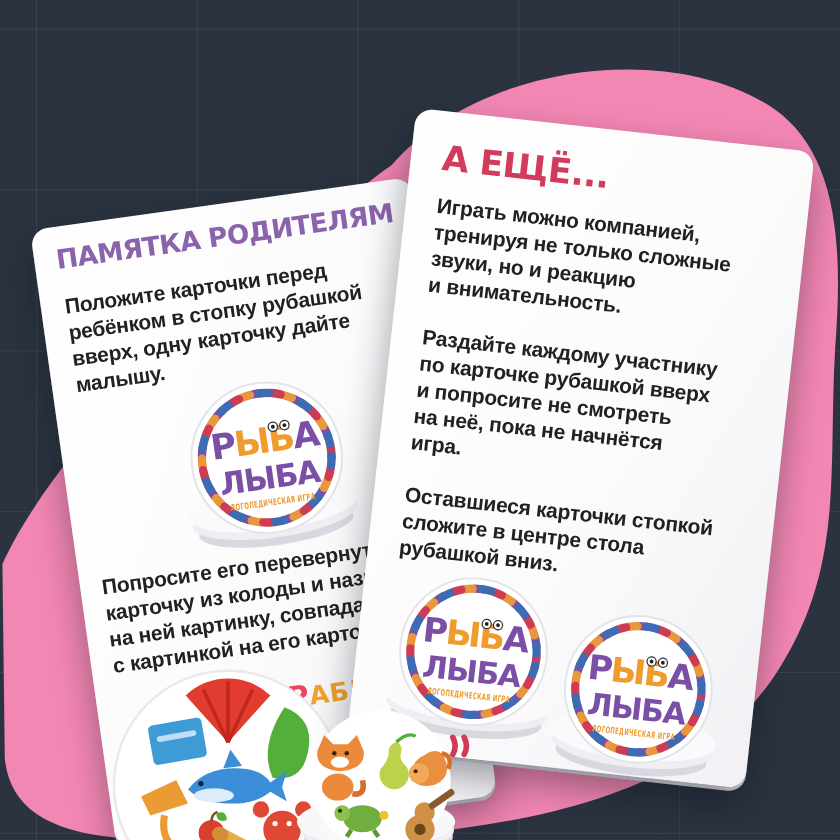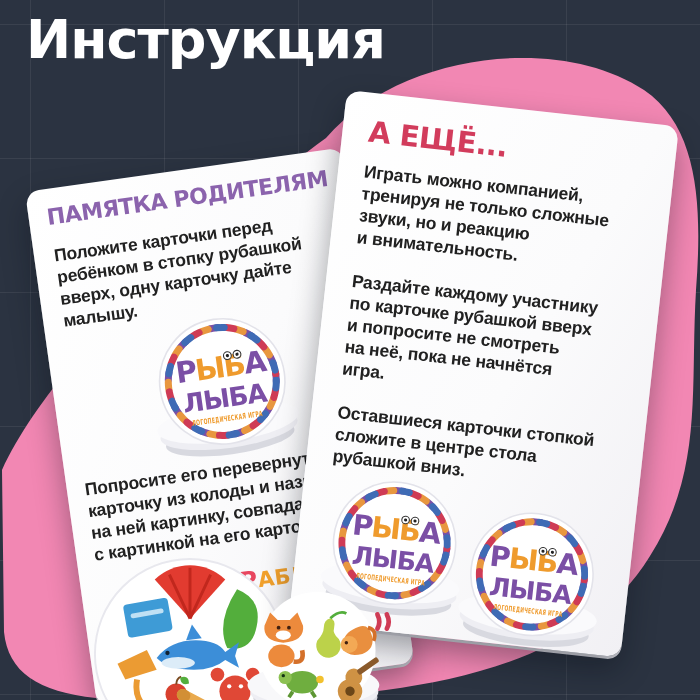--- a/index.html
+++ b/index.html
@@ -72,21 +72,20 @@
 
 <div class="stage">
 
   <svg class="blob" width="700" height="700" viewBox="0 0 700 700">
     <path d="M326 138 C400 52 560 34 644 90 C700 128 702 210 696 290
              C690 390 704 470 650 556 C596 644 490 676 386 690
              C300 702 170 704 96 698 C38 692 8 672 4 632
              L2 470 C36 396 122 300 204 240 C256 200 288 164 326 138 Z" fill="#f287b3"></path>
   </svg>
 
-  <h1 class="page-title">Инструкция</h1>
 
   <div class="card card-left">
     <h2 class="hdr-left">ПАМЯТКА РОДИТЕЛЯМ</h2>
     <p class="para lc-p1">Положите карточки перед
 ребёнком в стопку рубашкой
 вверх, одну карточку дайте
 малышу.</p>
 
     <svg class="tin tin-left" viewBox="0 0 150 132">
       <ellipse cx="75" cy="113" rx="60" ry="15" fill="#d8d9e0"></ellipse>

